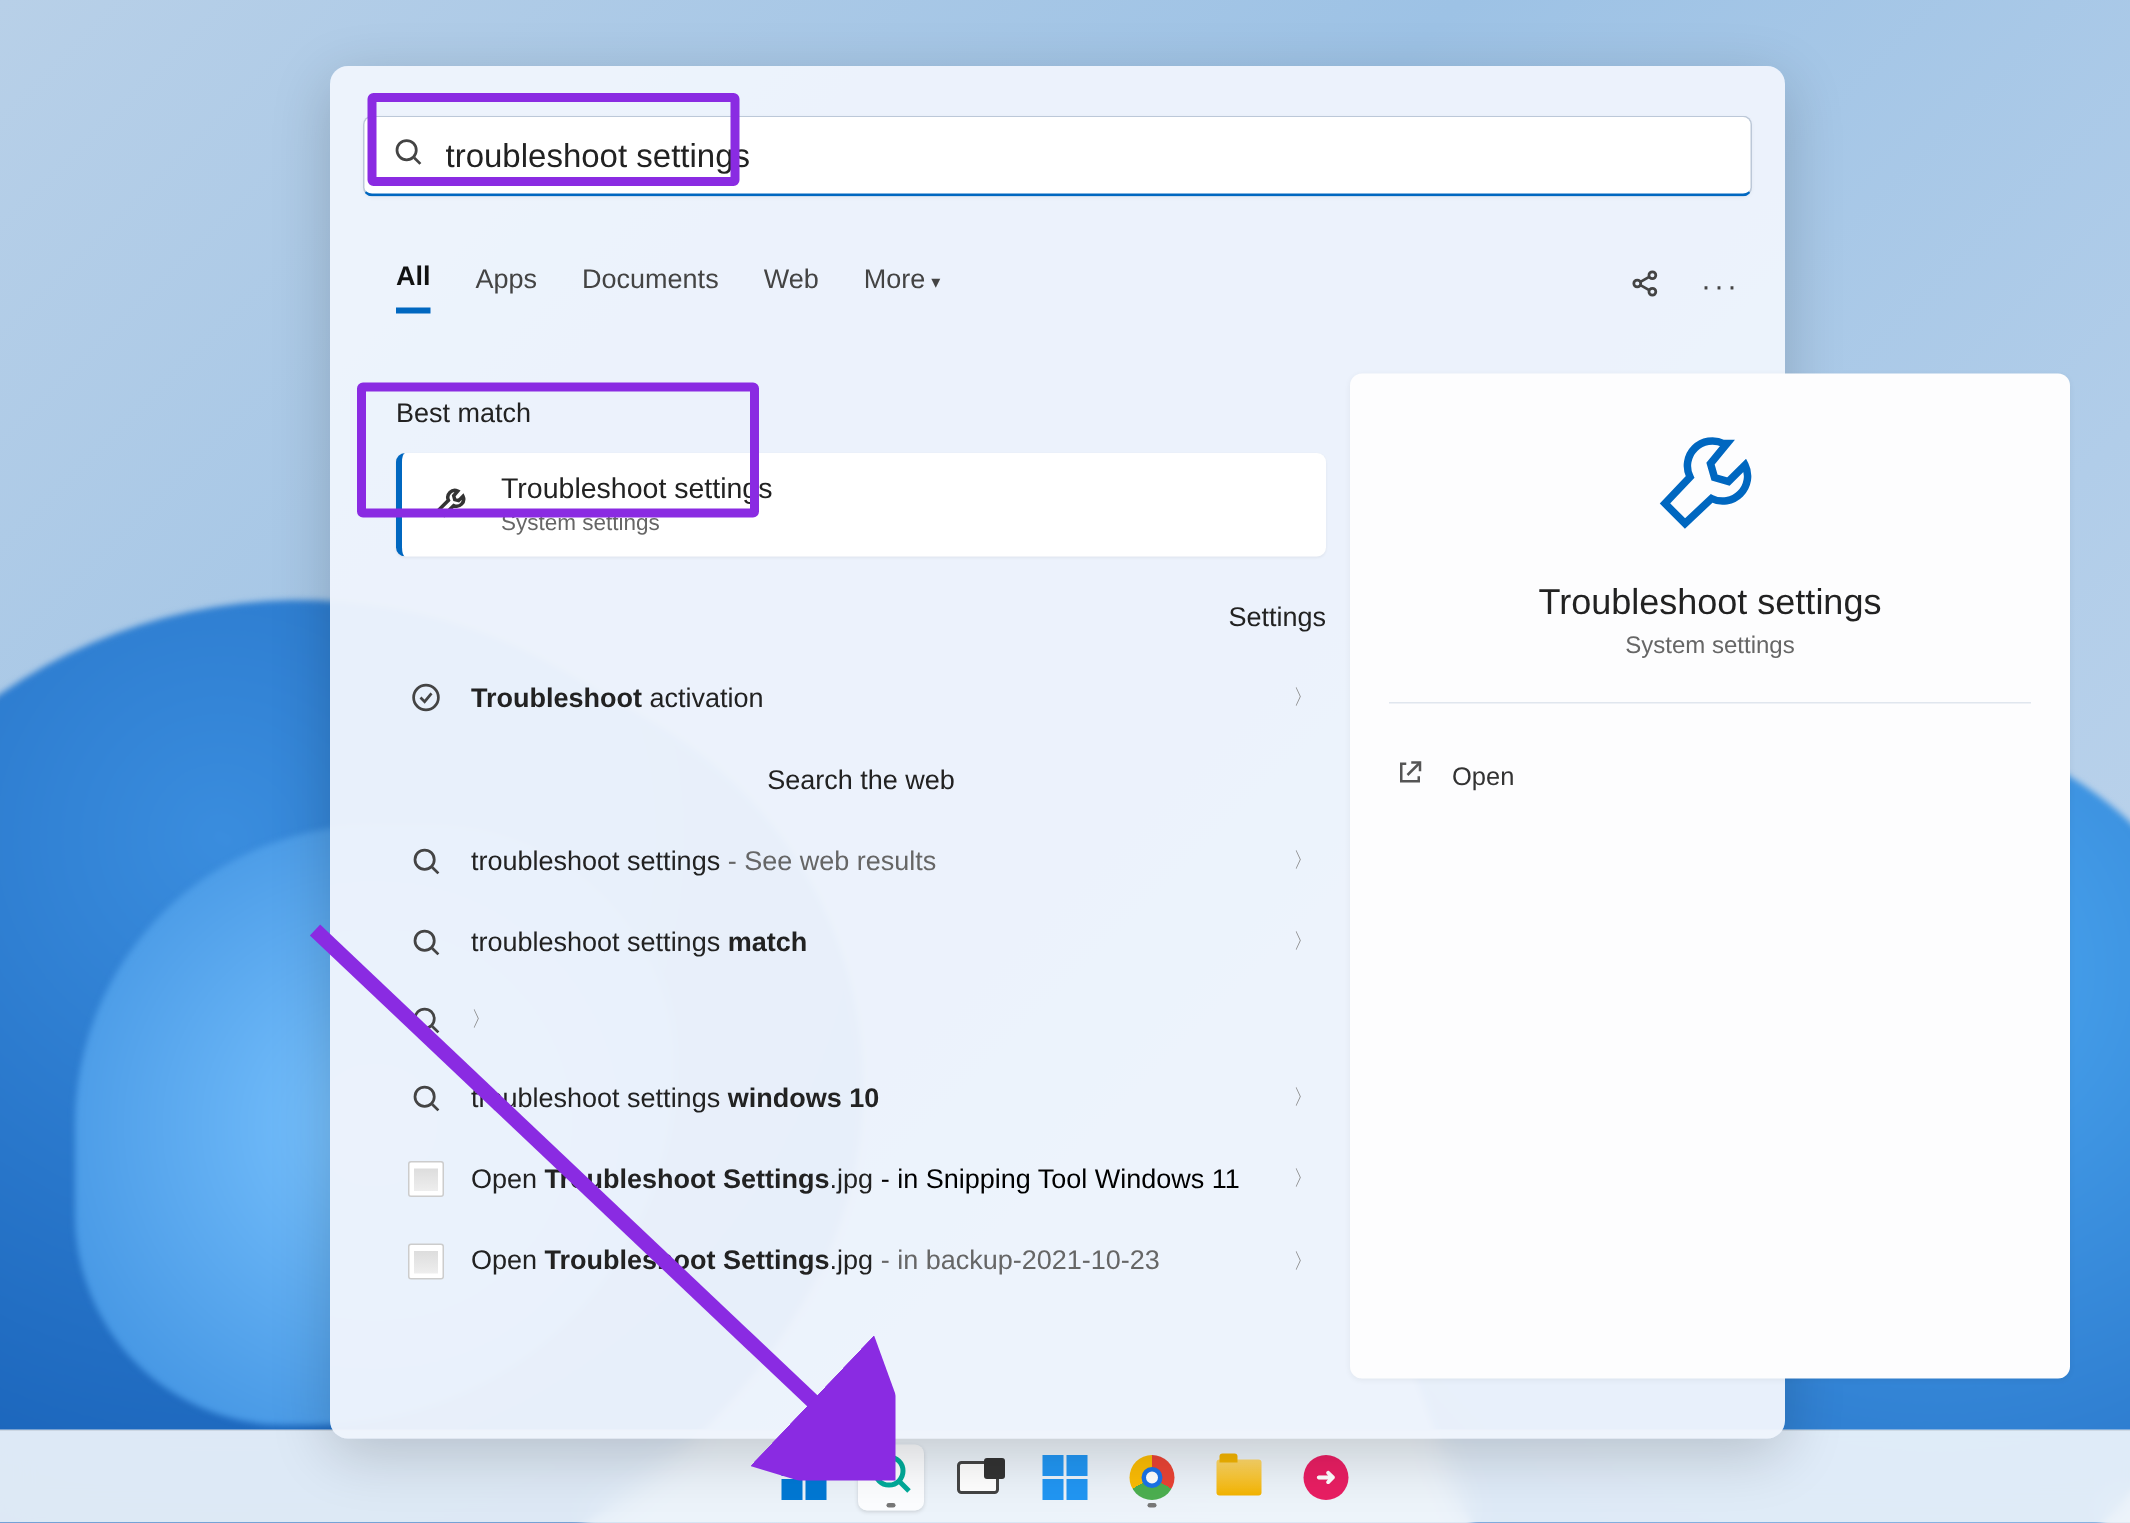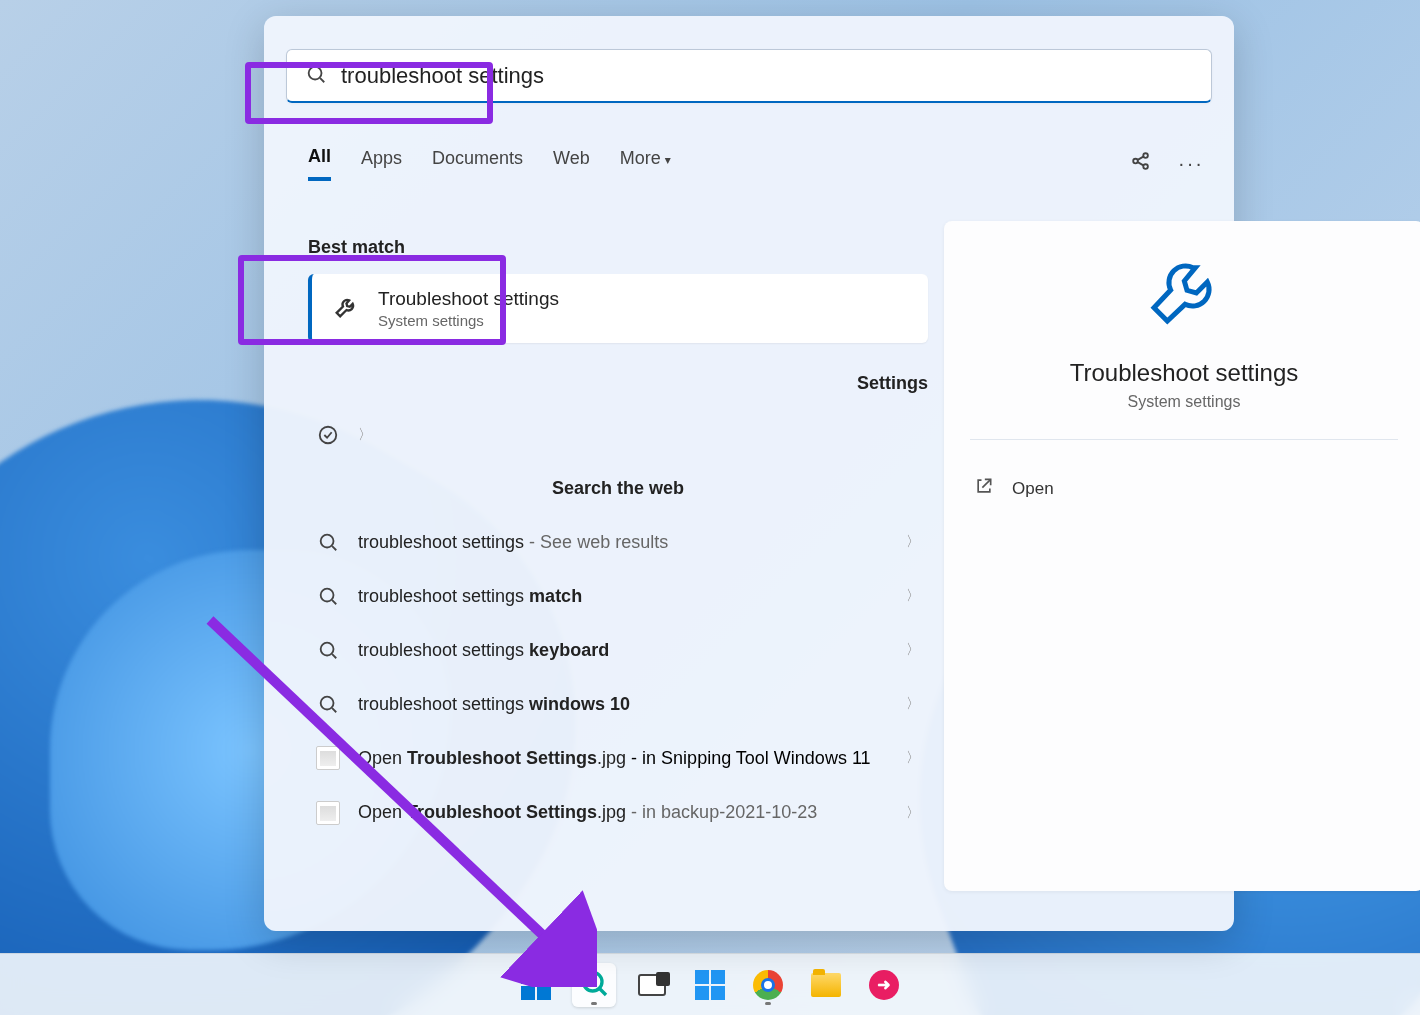--- a/index.html
+++ b/index.html
@@ -18,28 +18,27 @@
   position: absolute;
   border-radius: 50% 40% 60% 35%;
   filter: blur(2px);
 }
 .bloom1 { width: 700px; height: 700px; background: radial-gradient(circle at 30% 30%, #3a8dde, #0a4fa8); left: -150px; top: 400px; transform: rotate(30deg); }
 .bloom2 { width: 600px; height: 600px; background: radial-gradient(circle at 70% 30%, #4aa6f0, #1a5fb8); right: -100px; top: 500px; transform: rotate(-20deg); }
 .bloom3 { width: 400px; height: 400px; background: radial-gradient(circle at 50% 50%, #7bc4ff, #3a8dde); left: 50px; top: 550px; }
 
 .search-panel {
   position: absolute;
-  left: 220px; top: 16px;
+  left: 220px; top: 44px;
   width: 970px; height: 915px;
   background: rgba(238, 244, 252, 0.97);
   border-radius: 12px;
   box-shadow: 0 10px 40px rgba(0,0,0,0.18);
   z-index: 10;
   padding: 16px;
-  margin-left: 44px;
 }
 .searchbox-wrap {
   position: absolute; left: 22px; top: 33px; right: 22px;
   height: 54px;
 }
 .searchbox {
   width: 100%; height: 54px;
   background: #fff;
   border: 1px solid #bcc8d8;
   border-radius: 6px;
@@ -71,21 +70,21 @@
 }
 .tab { cursor: pointer; padding-bottom: 10px; }
 .tab.active { color: #111; font-weight: 700; border-bottom: 4px solid #0067c0; }
 .tabs-right { margin-left: auto; display: flex; gap: 26px; align-items: center; }
 .tabs-right svg { width: 22px; height: 22px; stroke: #444; }
 .chevdown { font-size: 12px; margin-left: 4px; }
 
 .left-col {
   position: absolute; left: 44px; top: 205px; width: 620px;
 }
-.section-label { font-size: 18px; font-weight: 700; color: #222; margin-bottom: 16px; margin-top: 16px; }
+.section-label { font-size: 18px; font-weight: 400; color: #222; margin-bottom: 16px; margin-top: 16px; }
 .best-match-item {
   background: #fff;
   border-radius: 6px;
   padding: 14px 20px;
   display: flex; align-items: center; gap: 18px;
   box-shadow: 0 1px 2px rgba(0,0,0,0.06);
   border-left: 4px solid #0067c0;
 }
 .best-match-item .bm-icon svg { width: 28px; height: 28px; stroke: #333; }
 .bm-title { font-size: 19px; font-weight: 500; color: #222; }
@@ -218,20 +217,21 @@
     </div>
 
     <div class="section-label" style="margin-top:30px;text-align:right;">Settings</div>
     <div class="result-row">
       <span class="row-icon">
           <svg viewBox="0 0 24 24" fill="none" stroke-width="2">
             <circle cx="12" cy="12" r="9"></circle>
             <path d="M8 12l3 3 5-6"></path>
           </svg>
         </span>
+      <span class="row-text"><span class="bold">Troubleshoot</span><span> activation</span></span>
       <span class="chev">〉</span>
     </div>
 
     <div class="section-label" style="margin-top:18px;text-align:center;">Search the web</div>
     <div class="result-row">
       <span class="row-icon">
           <svg viewBox="0 0 24 24" fill="none" stroke-width="2">
             <circle cx="11" cy="11" r="7"></circle>
             <line x1="21" y1="21" x2="16.5" y2="16.5"></line>
           </svg>
@@ -249,21 +249,20 @@
       <span class="row-text"><span>troubleshoot settings </span><span class="bold">match</span></span>
       <span class="chev">〉</span>
     </div>
     <div class="result-row">
       <span class="row-icon">
           <svg viewBox="0 0 24 24" fill="none" stroke-width="2">
             <circle cx="11" cy="11" r="7"></circle>
             <line x1="21" y1="21" x2="16.5" y2="16.5"></line>
           </svg>
         </span>
-      <span class="row-text"><span>troubleshoot settings </span><span class="bold">keyboard</span></span>
       <span class="chev">〉</span>
     </div>
     <div class="result-row">
       <span class="row-icon">
           <svg viewBox="0 0 24 24" fill="none" stroke-width="2">
             <circle cx="11" cy="11" r="7"></circle>
             <line x1="21" y1="21" x2="16.5" y2="16.5"></line>
           </svg>
         </span>
       <span class="row-text"><span>troubleshoot settings </span><span class="bold">windows 10</span></span>

